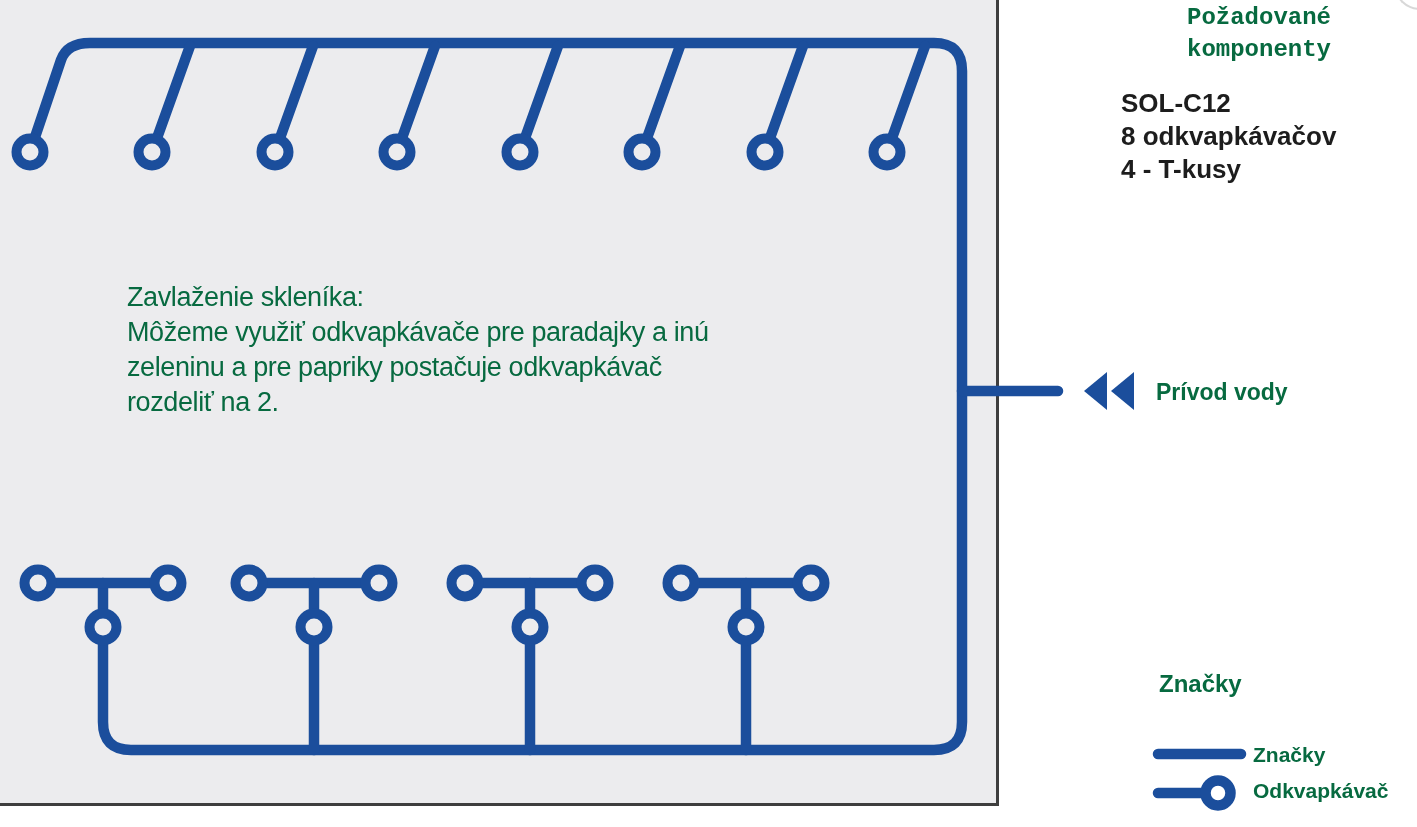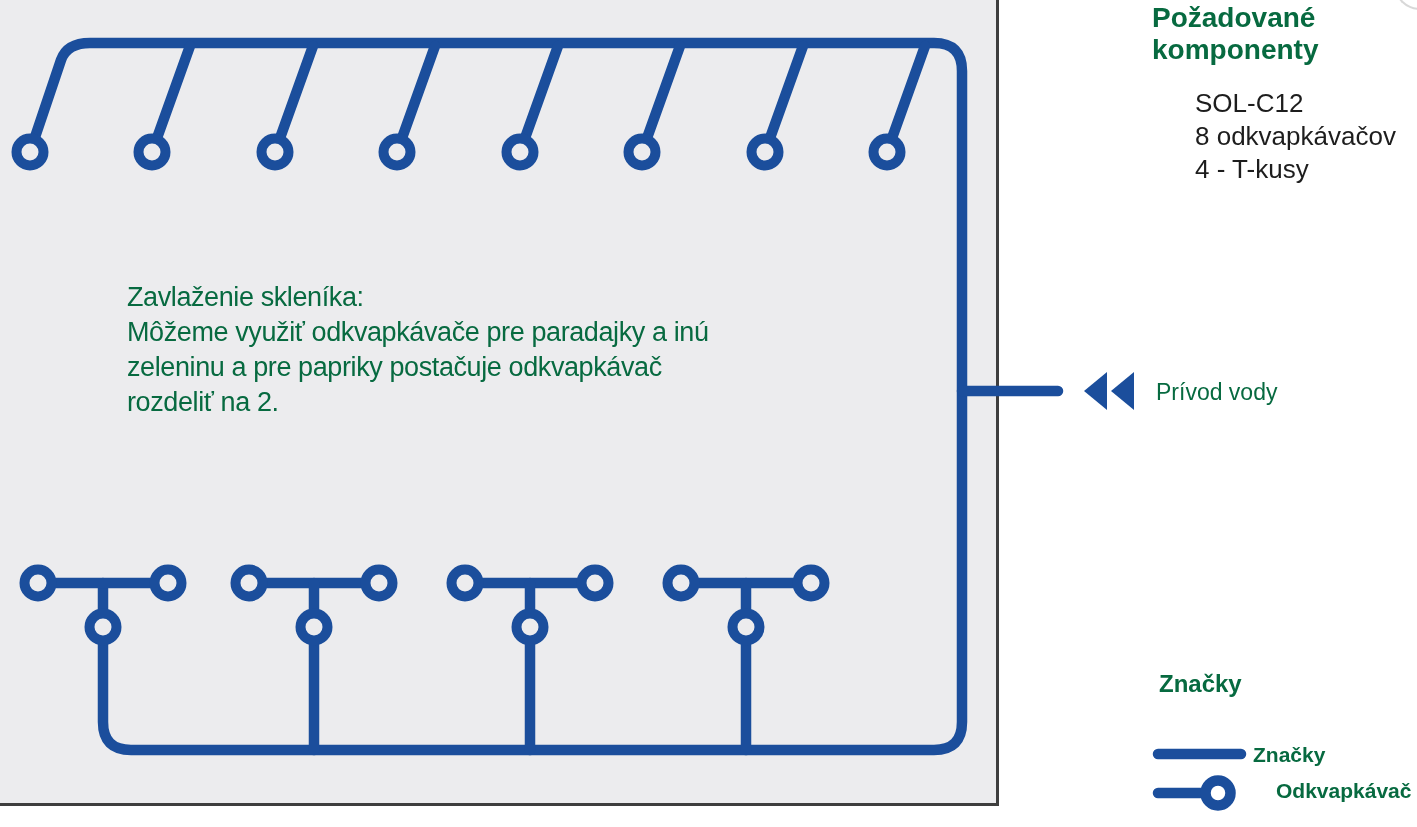--- a/index.html
+++ b/index.html
@@ -25,37 +25,37 @@
   .pipe{stroke:var(--pipe-blue);stroke-width:10.5;fill:none;stroke-linecap:round;stroke-linejoin:round;}
   .dripper{fill:var(--greenhouse-bg);stroke:var(--pipe-blue);stroke-width:10;}
   .dripper-legend{fill:var(--panel-bg);stroke:var(--pipe-blue);stroke-width:10.5;}
   .arrow{fill:var(--pipe-blue);}
 
   .note{position:absolute;left:127px;top:280px;width:720px;
     color:var(--text-green);font-size:27px;line-height:35px;font-weight:500;
     letter-spacing:-0.4px;white-space:pre-line;}
 
   
-  .panel-title{position:absolute;left:1152px;top:2px;color:var(--text-green);
-    font-size:28px;line-height:32px;font-weight:700;white-space:pre-line;}
-  .component-item{position:absolute;left:1195px;color:var(--text-black);
-    font-size:26px;line-height:33px;font-weight:400;}
+  .panel-title{position:absolute;left:1187px;top:2px;color:var(--text-green);
+    font-size:24px;line-height:32px;font-weight:700;white-space:pre-line;font-family:Liberation Mono, monospace;}
+  .component-item{position:absolute;left:1121px;color:var(--text-black);
+    font-size:26px;line-height:33px;font-weight:700;}
 
   .water-svg{position:absolute;left:950px;top:369px;}
   .water-label{position:absolute;left:1156px;top:379px;color:var(--text-green);
-    font-size:23px;font-weight:400;}
+    font-size:23px;font-weight:700;}
 
   .legend-title{position:absolute;left:1159px;top:670px;color:var(--text-green);
     font-size:24px;font-weight:700;}
   .legend-swatch-1{position:absolute;left:1151px;top:742px;}
   .legend-swatch-2{position:absolute;left:1151px;top:769px;}
   .legend-label-1{position:absolute;left:1253px;top:743px;color:var(--text-green);
     font-size:21px;font-weight:600;}
   .legend-label-2{position:absolute;left:1253px;top:779px;color:var(--text-green);
-    font-size:21px;font-weight:600;margin-left:23px;}
+    font-size:21px;font-weight:600;}
 
   .deco-arc{position:absolute;left:1394px;top:-42px;width:100px;height:52px;
     border:2px solid transparent;border-left-color:var(--arc-gray);
     border-bottom-color:var(--arc-gray);border-bottom-left-radius:26px;}
 </style>
 </head>
 <body>
 
 <div class="stage">
 

